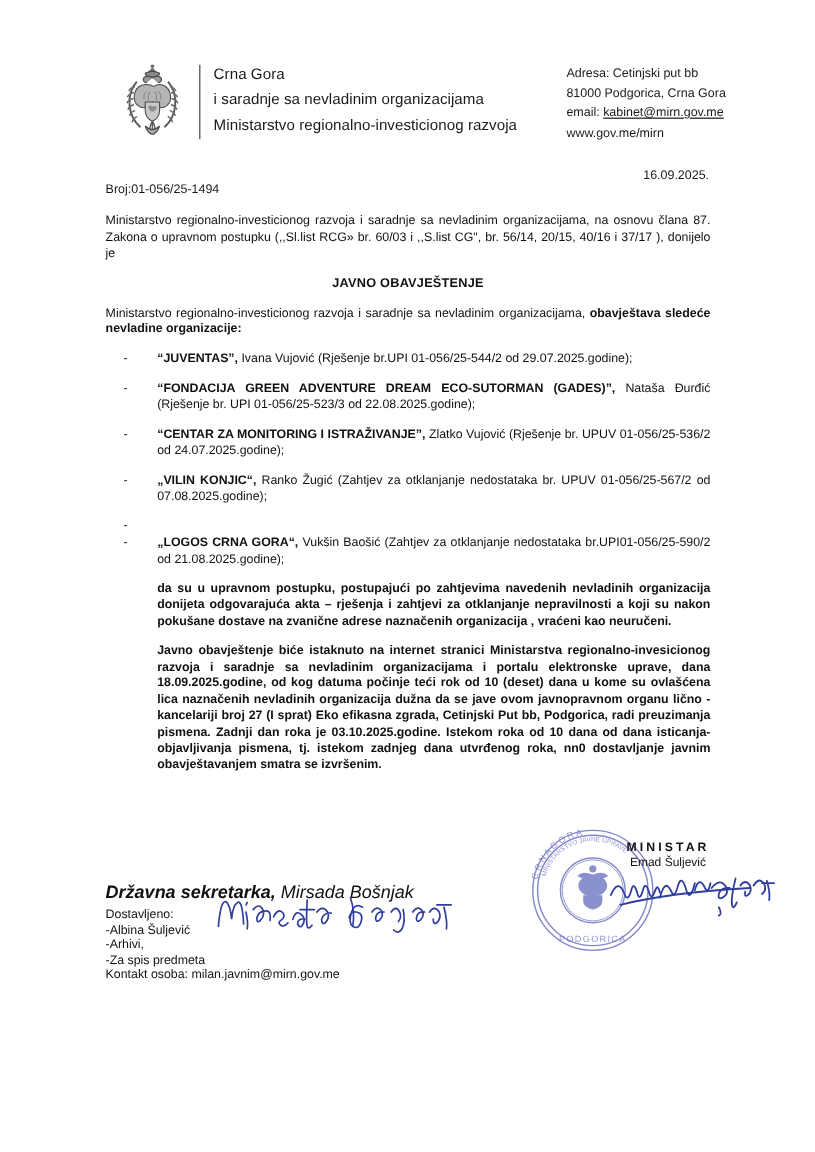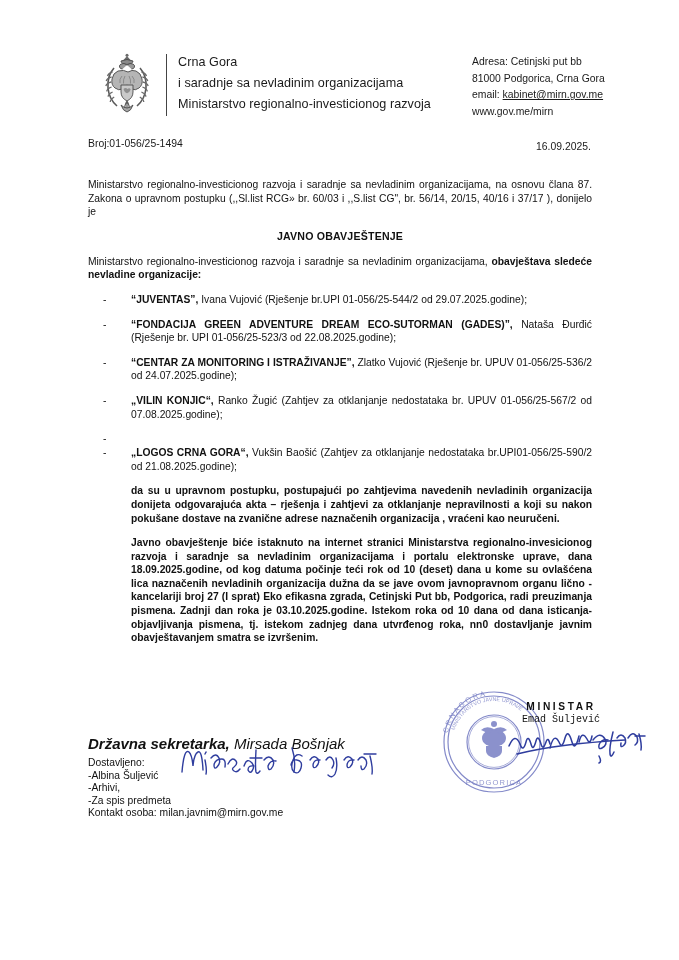--- a/index.html
+++ b/index.html
@@ -77,21 +77,21 @@
   .doc-date {
     position: absolute;
     left: 536px;
     top: 141px;
     font-size: 10.4px;
     color: #1a1a1a;
   }
   .broj {
     position: absolute;
     left: 88px;
-    top: 138px;
+    top: 153px;
     font-size: 10.4px;
     color: #1a1a1a;
   }
 
   
   .body-wrap {
     position: absolute;
     left: 88px;
     top: 178px;
     width: 504px;
@@ -160,21 +160,21 @@
     text-align: center;
     font-size: 10px;
     line-height: 13px;
     color: #111;
   }
   .minister-title {
     font-weight: bold;
     letter-spacing: 2.6px;
     font-size: 10.2px;
   }
-  .minister-name { font-size: 10px; font-family: Liberation Mono, monospace; }
+  .minister-name { font-size: 10px; }
   .stamp {
     position: absolute;
     left: 440px;
     top: 688px;
     width: 108px;
     height: 108px;
     pointer-events: none;
   }
   .signature-minister {
     position: absolute;

